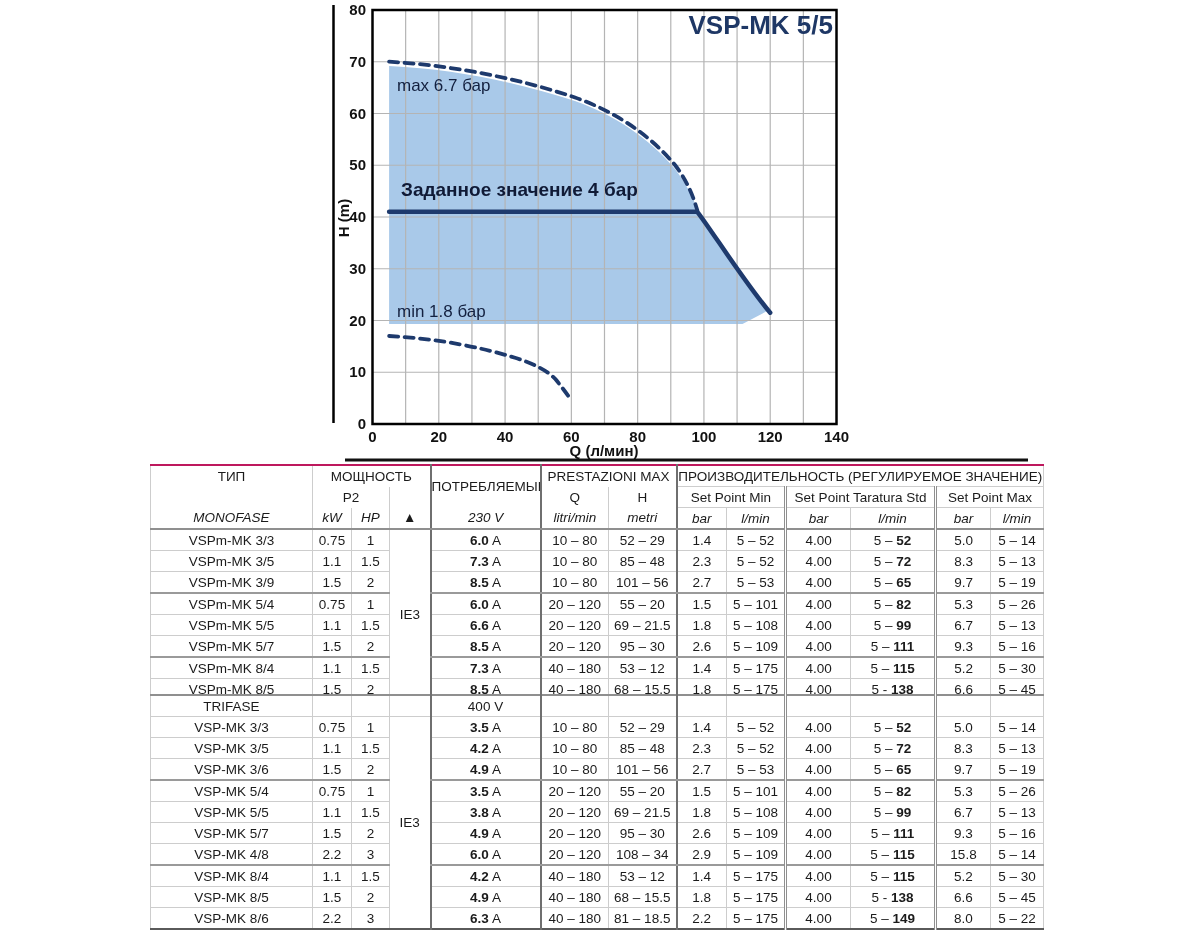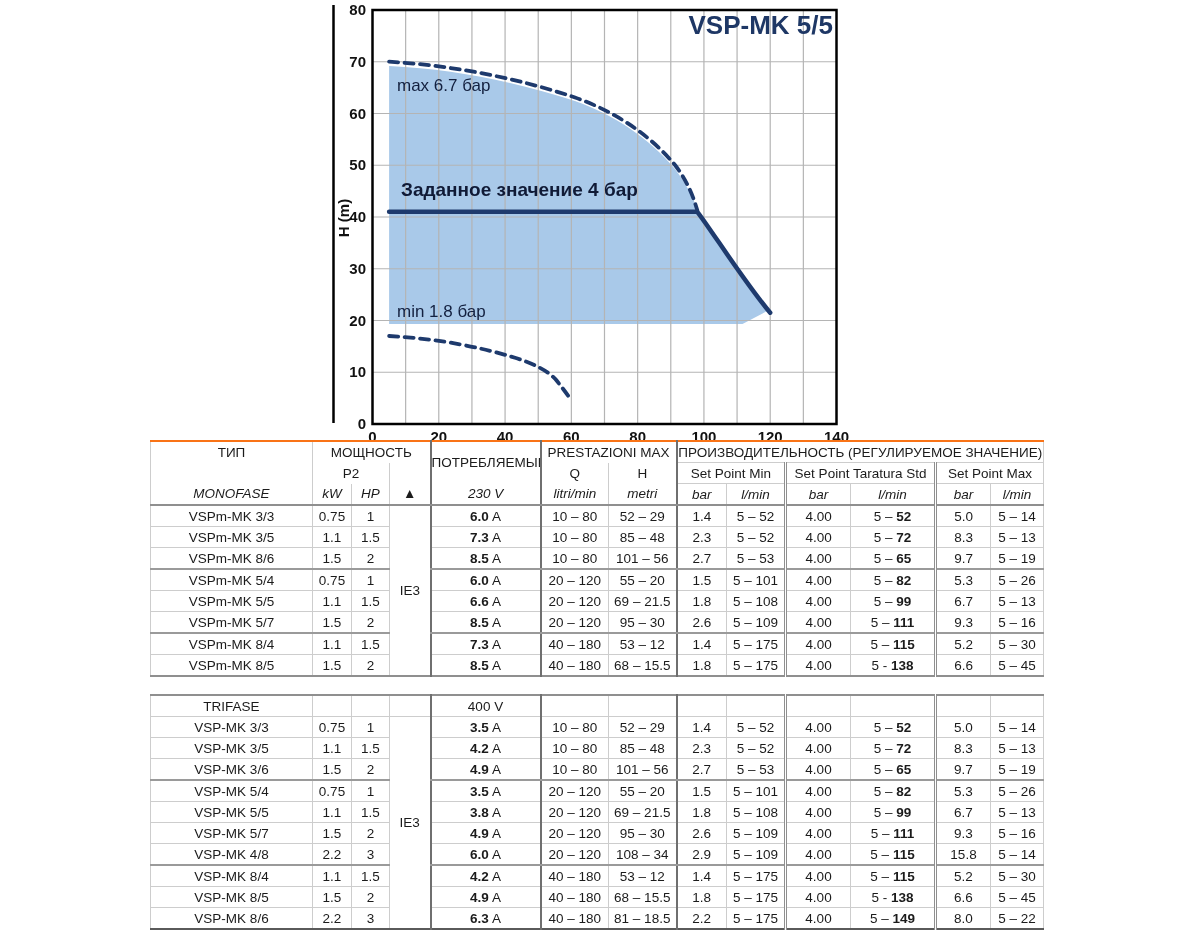--- a/index.html
+++ b/index.html
@@ -16,21 +16,21 @@
   .dashed{stroke-width:3.8;stroke-dasharray:9 6.5;}
   .solid{stroke-width:4.5;}
   .chart-title{font:bold 26px "Liberation Sans",sans-serif;fill:#1e3765;}
   .lbl{font:17px "Liberation Sans",sans-serif;fill:#13203f;}
   .lbl-bold{font:bold 19px "Liberation Sans",sans-serif;fill:#101a36;}
   
   .spec-table{
     border-collapse:collapse;table-layout:fixed;position:absolute;left:150px;
     width:893px;background:#fff;border-left:1px solid #cdcdcd;border-right:1px solid #cdcdcd;
   }
-  #table-mono{top:440px;border-top:2px solid #f97316;border-bottom:2.5px solid #8f8f8f;}
+  #table-mono{top:464px;border-top:2px solid #be185d;border-bottom:2.5px solid #8f8f8f;}
   #table-tri{top:694px;border-top:2px solid #8f8f8f;border-bottom:2px solid #5a5a5a;}
   .spec-table th,.spec-table td{
     font-size:13.5px;font-weight:normal;text-align:center;padding:0;height:20px;
     white-space:nowrap;overflow:hidden;color:#1b1b1b;
   }
   .spec-table td{border-bottom:1px solid #cdcdcd;}
   .spec-table thead th{border-bottom:0;}
   tr.row-units th{border-bottom:2px solid #8f8f8f;font-style:italic;}
   tr.group-end td{border-bottom:2.5px solid #9a9a9a;}
   .hb-light{border-bottom:1px solid #cdcdcd !important;margin-top:28px;}
@@ -200,21 +200,21 @@
         <td class="vd">10 – 80</td>
         <td class="vl">85 – 48</td>
         <td class="vd">2.3</td>
         <td class="vl">5 – 52</td>
         <td class="vdd bold">4.00</td>
         <td class="vl">5 – <b>72</b></td>
         <td class="vdd">8.3</td>
         <td class="vl">5 – 13</td>
       </tr>
       <tr class="group-end">
-        <td class="left bold">VSPm-MK 8/6</td>
+        <td class="left bold">VSPm-MK 3/9</td>
         <td class="vl">1.5</td>
         <td class="vl">2</td>
         <td class="vd"><b>8.5</b> A</td>
         <td class="vd">10 – 80</td>
         <td class="vl">101 – 56</td>
         <td class="vd">2.7</td>
         <td class="vl">5 – 53</td>
         <td class="vdd bold">4.00</td>
         <td class="vl">5 – <b>65</b></td>
         <td class="vdd">9.7</td>

